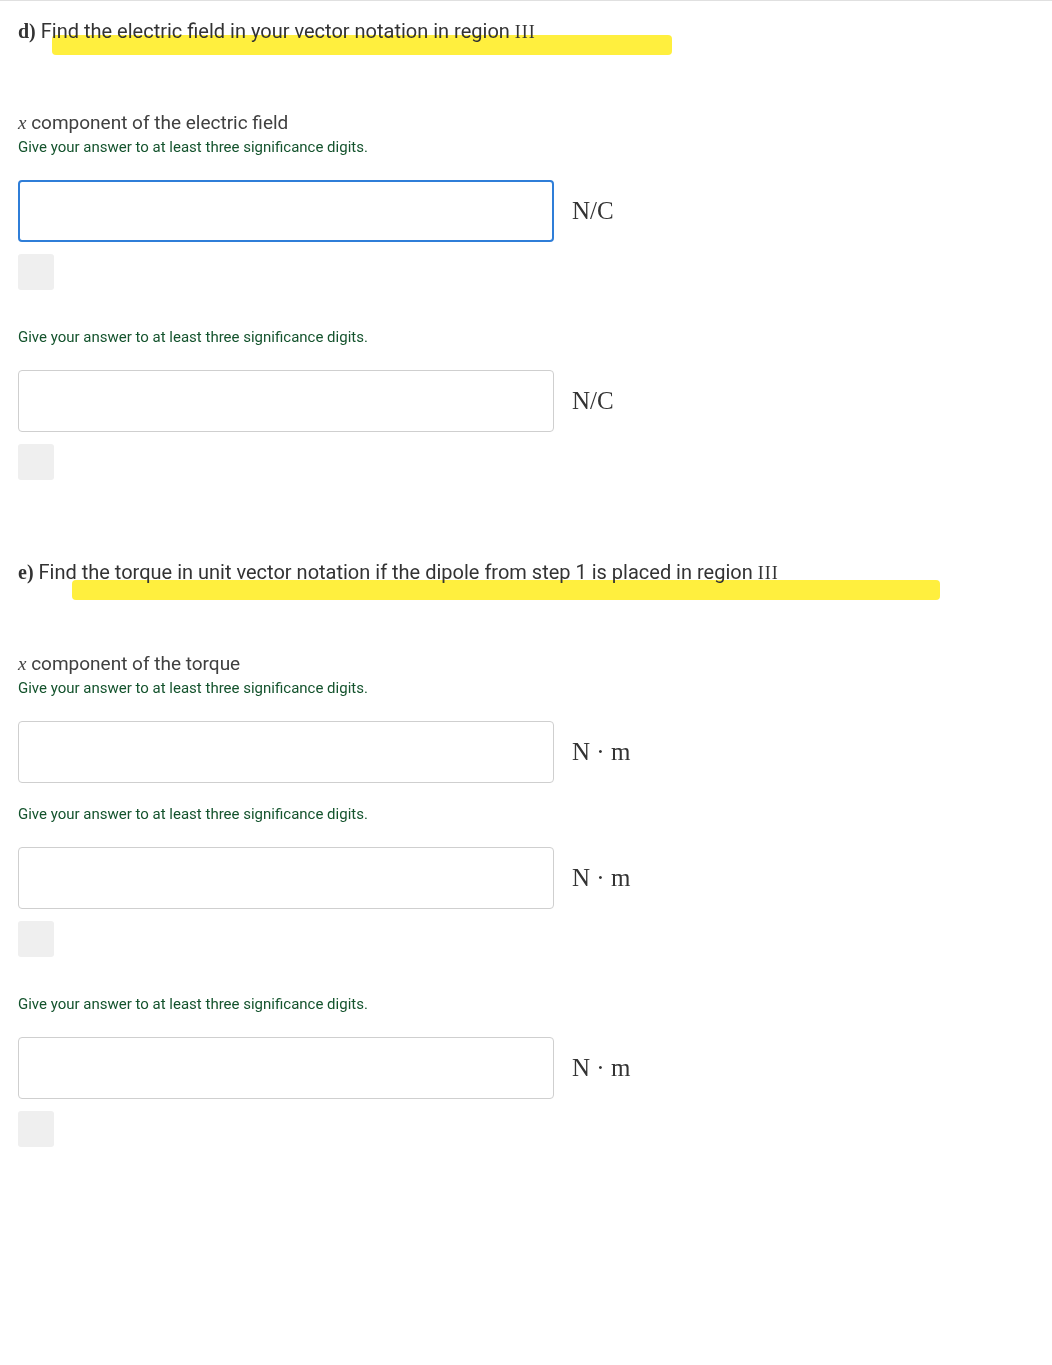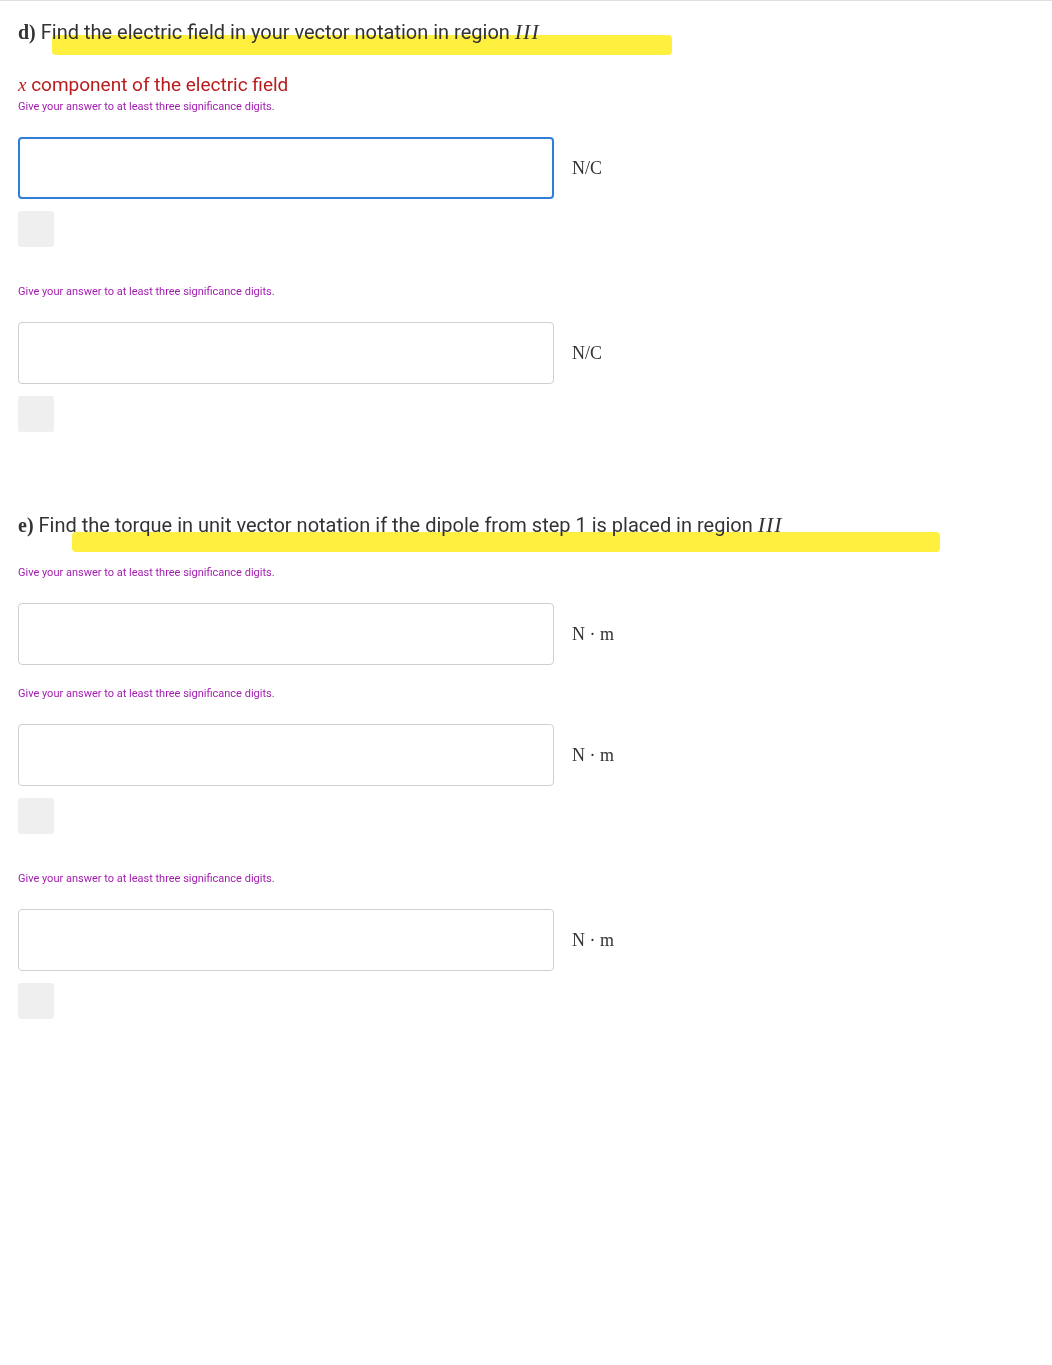--- a/index.html
+++ b/index.html
@@ -44,40 +44,40 @@
   .highlight-underline.hl1 {
     width: 620px;
   }
   .highlight-underline.hl2 {
     width: 868px;
     left: 54px;
     top: 20px;
   }
   .roman {
     font-family: Georgia, 'Times New Roman', serif;
-    font-style: italic;
-    font-size: 22px;
+    font-size: 18px;
     letter-spacing: 1px;
   }
   .subquestion {
     margin-bottom: 34px;
   }
   .subq-title {
     font-size: 19px;
-    color: #b91c1c;
+    color: #404040;
     font-weight: 400;
     margin-bottom: 4px;
+    margin-top: 40px;
   }
   .mathvar {
     font-family: Georgia, 'Times New Roman', serif;
     font-style: italic;
   }
   .subq-hint {
-    font-size: 11px;
-    color: #a21caf;
+    font-size: 15px;
+    color: #14532d;
     margin-bottom: 24px;
   }
   .answer-row {
     display: flex;
     align-items: center;
     gap: 18px;
     margin-bottom: 12px;
   }
   .answer-input {
     width: 536px;
@@ -86,21 +86,21 @@
     border-radius: 4px;
     font-size: 20px;
     padding: 0 14px;
     outline: none;
   }
   .answer-input.focused {
     border: 2px solid #2f7ed8;
   }
   .unit {
     font-family: Georgia, 'Times New Roman', serif;
-    font-size: 18px;
+    font-size: 25px;
     color: #333333;
   }
   .small-btn {
     width: 36px;
     height: 36px;
     background: #efefef;
     border: none;
     border-radius: 3px;
     cursor: pointer;
   }
@@ -152,20 +152,23 @@
   <div class="question-header part-e">
     <span class="label">e)</span>
     <span class="question-text">
       <span>Find the torque in unit vector notation if the dipole from step 1 is placed in region </span><span class="roman">III</span>
     </span>
     <div class="highlight-underline hl2"></div>
   </div>
 
   
   <div class="subquestion compact">
+    <div class="subq-title">
+      <span class="mathvar">x</span><span> component of the torque</span>
+    </div>
     <div class="subq-hint">Give your answer to at least three significance digits.</div>
     <div class="answer-row">
       <input type="text" class="answer-input" value="" style="">
       <span class="unit">N · m</span>
     </div>
   </div>
 
   
   <div class="subquestion">
     <div class="subq-hint">Give your answer to at least three significance digits.</div>

